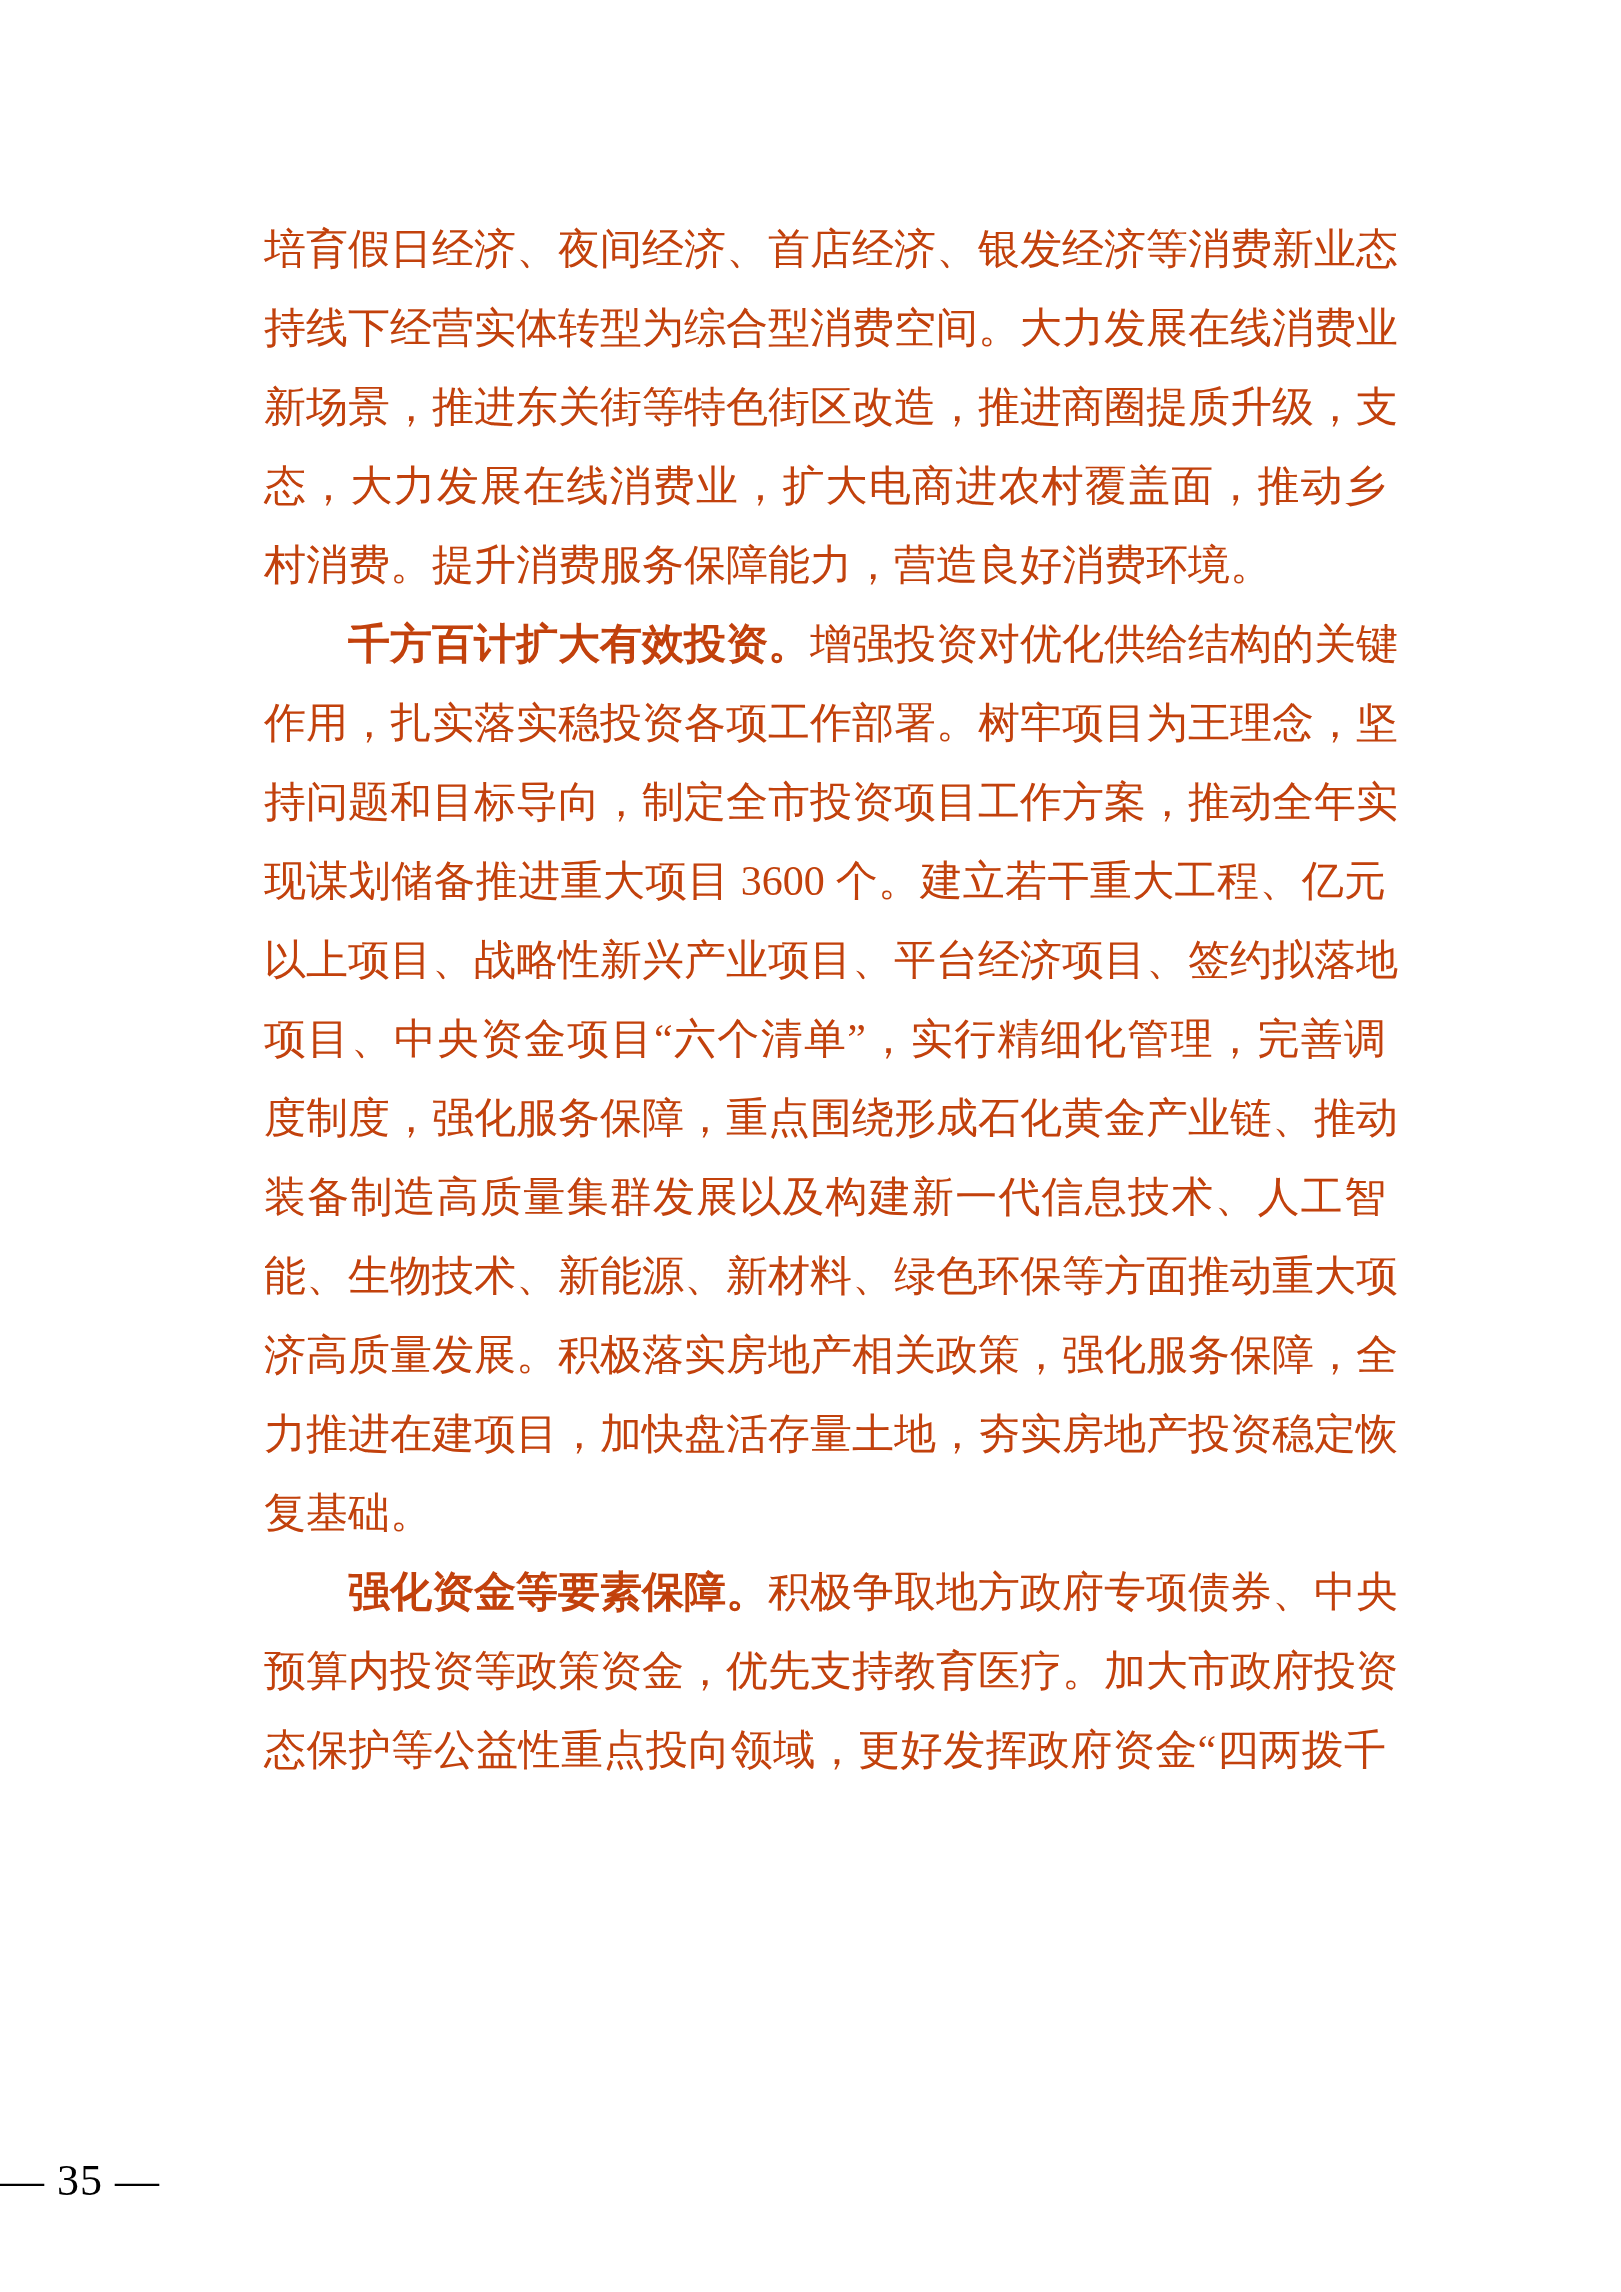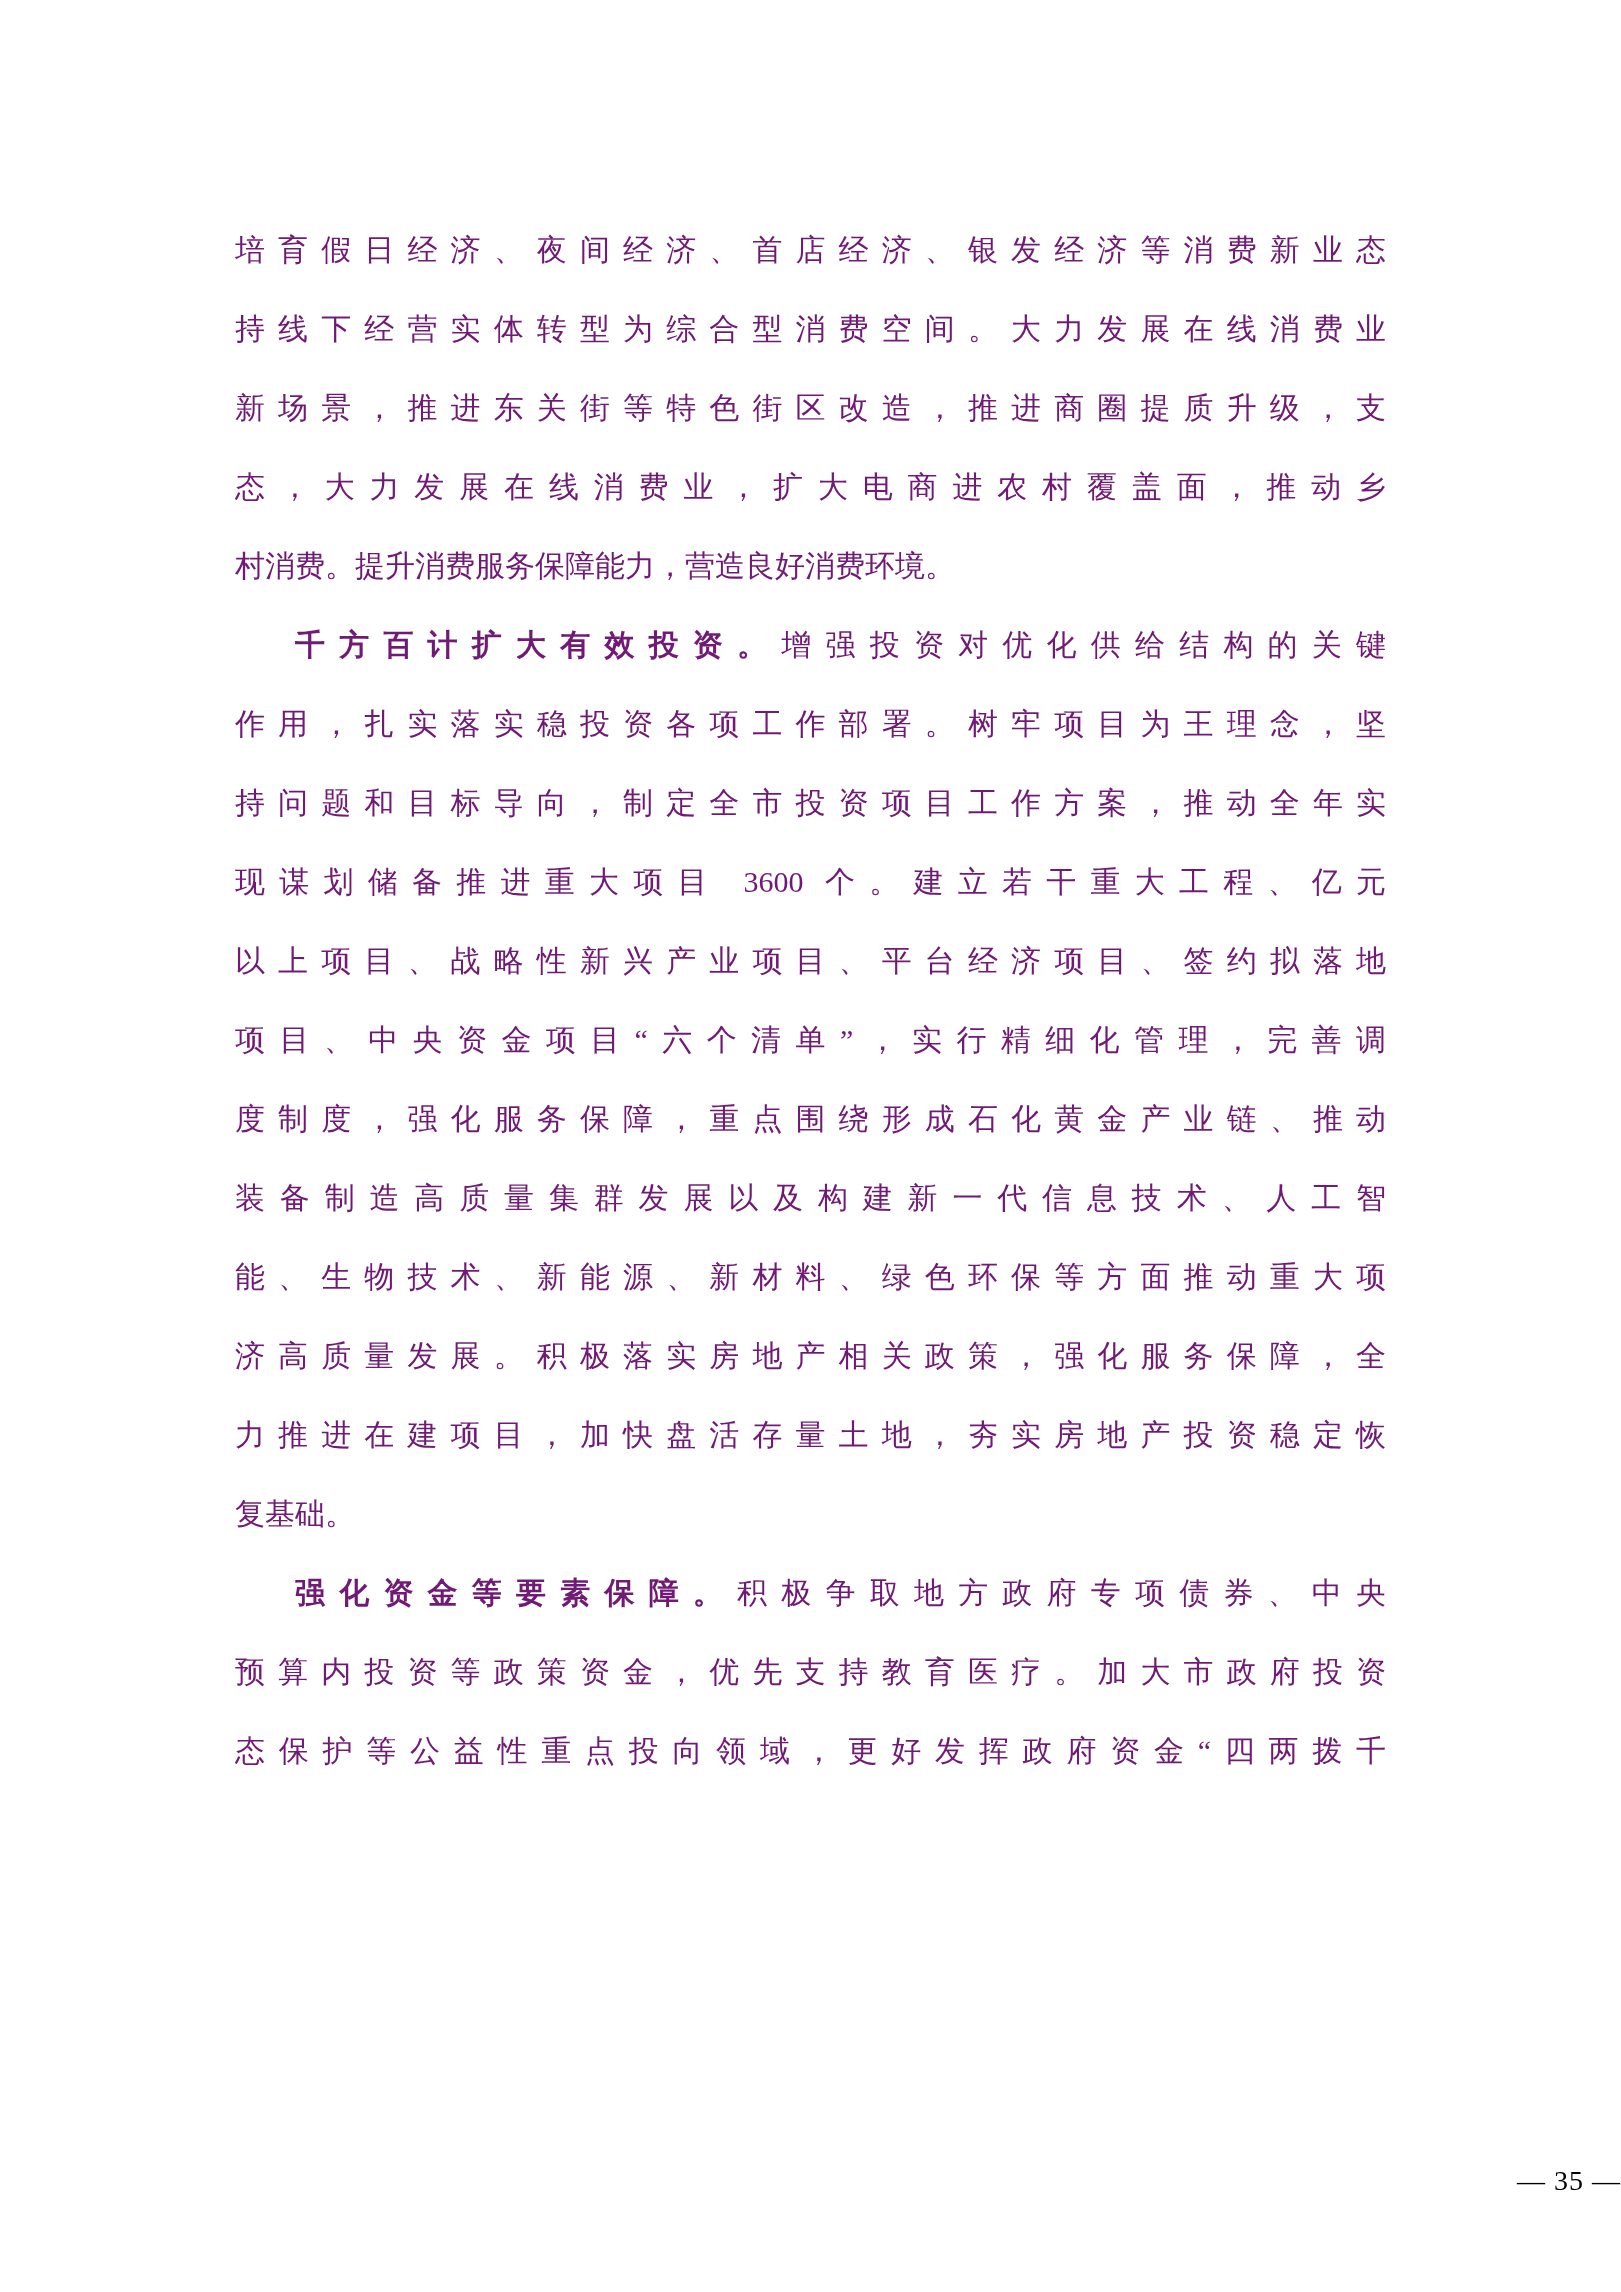--- a/index.html
+++ b/index.html
@@ -17,45 +17,46 @@
     font-family: "Liberation Serif", "DejaVu Serif", serif;
     color: #000000;
   }
   .text-body {
     position: absolute;
     left: 235px;
     top: 210px;
     width: 1151px;
   }
   .line {
-    font-size: 30px;
+    font-size: 42px;
     line-height: 79px;
     height: 79px;
     white-space: nowrap;
     text-align: justify;
     text-align-last: justify;
     -moz-text-align-last: justify;
-    color: #701a75;
+    color: #c2410c;
+    margin-left: 29px;
   }
   .line.end {
     text-align-last: left;
     -moz-text-align-last: left;
   }
   .line.indent {
     text-indent: 2em;
   }
   .seg { font-weight: 400; }
   .seg.bold { font-weight: 700; }
   .footer {
     position: absolute;
     left: 0;
     top: 2159px;
     width: 100%;
-    text-align: right;
-    font-size: 28px;
+    text-align: left;
+    font-size: 44px;
     line-height: 43px;
     letter-spacing: 1px;
     color: #000000;
   }
 </style>
 </head>
 <body>
 
 <div class="page">
   <div class="text-body">

